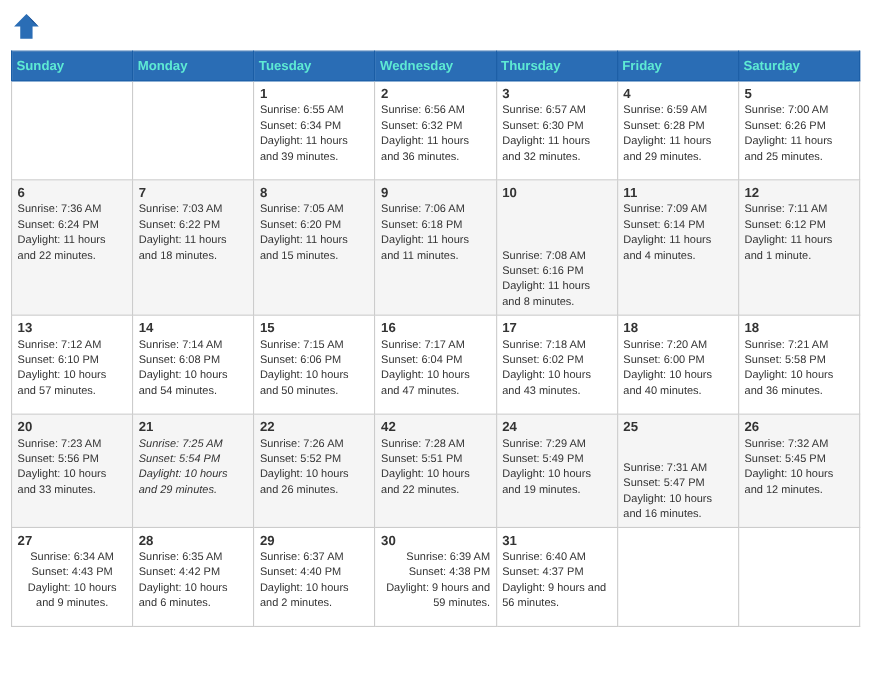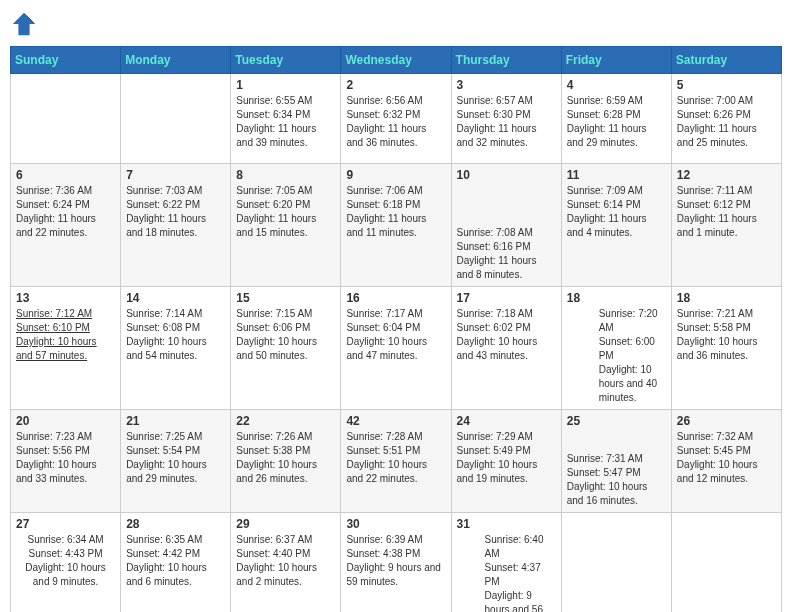--- a/index.html
+++ b/index.html
@@ -202,21 +202,21 @@
         <td>
           <span class="day-num">12</span>
           <div class="day-info" style="white-space: pre-line;">Sunrise: 7:11 AM
 Sunset: 6:12 PM
 Daylight: 11 hours and 1 minute.</div>
         </td>
       </tr>
       <tr>
         <td>
           <span class="day-num">13</span>
-          <div class="day-info" style="white-space: pre-line; text-decoration: underline;">Sunrise: 7:12 AM
+          <div class="day-info" style="white-space: pre-line;">Sunrise: 7:12 AM
 Sunset: 6:10 PM
 Daylight: 10 hours and 57 minutes.</div>
         </td>
         <td>
           <span class="day-num">14</span>
           <div class="day-info" style="white-space: pre-line;">Sunrise: 7:14 AM
 Sunset: 6:08 PM
 Daylight: 10 hours and 54 minutes.</div>
         </td>
         <td>
@@ -232,48 +232,48 @@
 Daylight: 10 hours and 47 minutes.</div>
         </td>
         <td>
           <span class="day-num">17</span>
           <div class="day-info" style="white-space: pre-line;">Sunrise: 7:18 AM
 Sunset: 6:02 PM
 Daylight: 10 hours and 43 minutes.</div>
         </td>
         <td>
           <span class="day-num">18</span>
-          <div class="day-info" style="white-space: pre-line; margin-left: 32px;">Sunrise: 7:20 AM
+          <div class="day-info" style="white-space: pre-line;">Sunrise: 7:20 AM
 Sunset: 6:00 PM
 Daylight: 10 hours and 40 minutes.</div>
         </td>
         <td>
           <span class="day-num">18</span>
           <div class="day-info" style="white-space: pre-line;">Sunrise: 7:21 AM
 Sunset: 5:58 PM
 Daylight: 10 hours and 36 minutes.</div>
         </td>
       </tr>
       <tr>
         <td>
           <span class="day-num">20</span>
           <div class="day-info" style="white-space: pre-line;">Sunrise: 7:23 AM
 Sunset: 5:56 PM
 Daylight: 10 hours and 33 minutes.</div>
         </td>
         <td>
           <span class="day-num">21</span>
-          <div class="day-info" style="white-space: pre-line;">Sunrise: 7:25 AM
+          <div class="day-info" style="white-space: pre-line; font-style: italic;">Sunrise: 7:25 AM
 Sunset: 5:54 PM
 Daylight: 10 hours and 29 minutes.</div>
         </td>
         <td>
           <span class="day-num">22</span>
           <div class="day-info" style="white-space: pre-line;">Sunrise: 7:26 AM
-Sunset: 5:38 PM
+Sunset: 5:52 PM
 Daylight: 10 hours and 26 minutes.</div>
         </td>
         <td>
           <span class="day-num">42</span>
           <div class="day-info" style="white-space: pre-line;">Sunrise: 7:28 AM
 Sunset: 5:51 PM
 Daylight: 10 hours and 22 minutes.</div>
         </td>
         <td>
           <span class="day-num">24</span>
@@ -308,27 +308,27 @@
 Daylight: 10 hours and 6 minutes.</div>
         </td>
         <td>
           <span class="day-num">29</span>
           <div class="day-info" style="white-space: pre-line;">Sunrise: 6:37 AM
 Sunset: 4:40 PM
 Daylight: 10 hours and 2 minutes.</div>
         </td>
         <td>
           <span class="day-num">30</span>
-          <div class="day-info" style="white-space: pre-line;">Sunrise: 6:39 AM
+          <div class="day-info" style="white-space: pre-line; text-align: right;">Sunrise: 6:39 AM
 Sunset: 4:38 PM
 Daylight: 9 hours and 59 minutes.</div>
         </td>
         <td>
           <span class="day-num">31</span>
-          <div class="day-info" style="white-space: pre-line; margin-left: 28px;">Sunrise: 6:40 AM
+          <div class="day-info" style="white-space: pre-line;">Sunrise: 6:40 AM
 Sunset: 4:37 PM
 Daylight: 9 hours and 56 minutes.</div>
         </td>
         <td class="empty"></td>
         <td class="empty"></td>
       </tr>
     </tbody>
 </table>
 
 </body></html>

